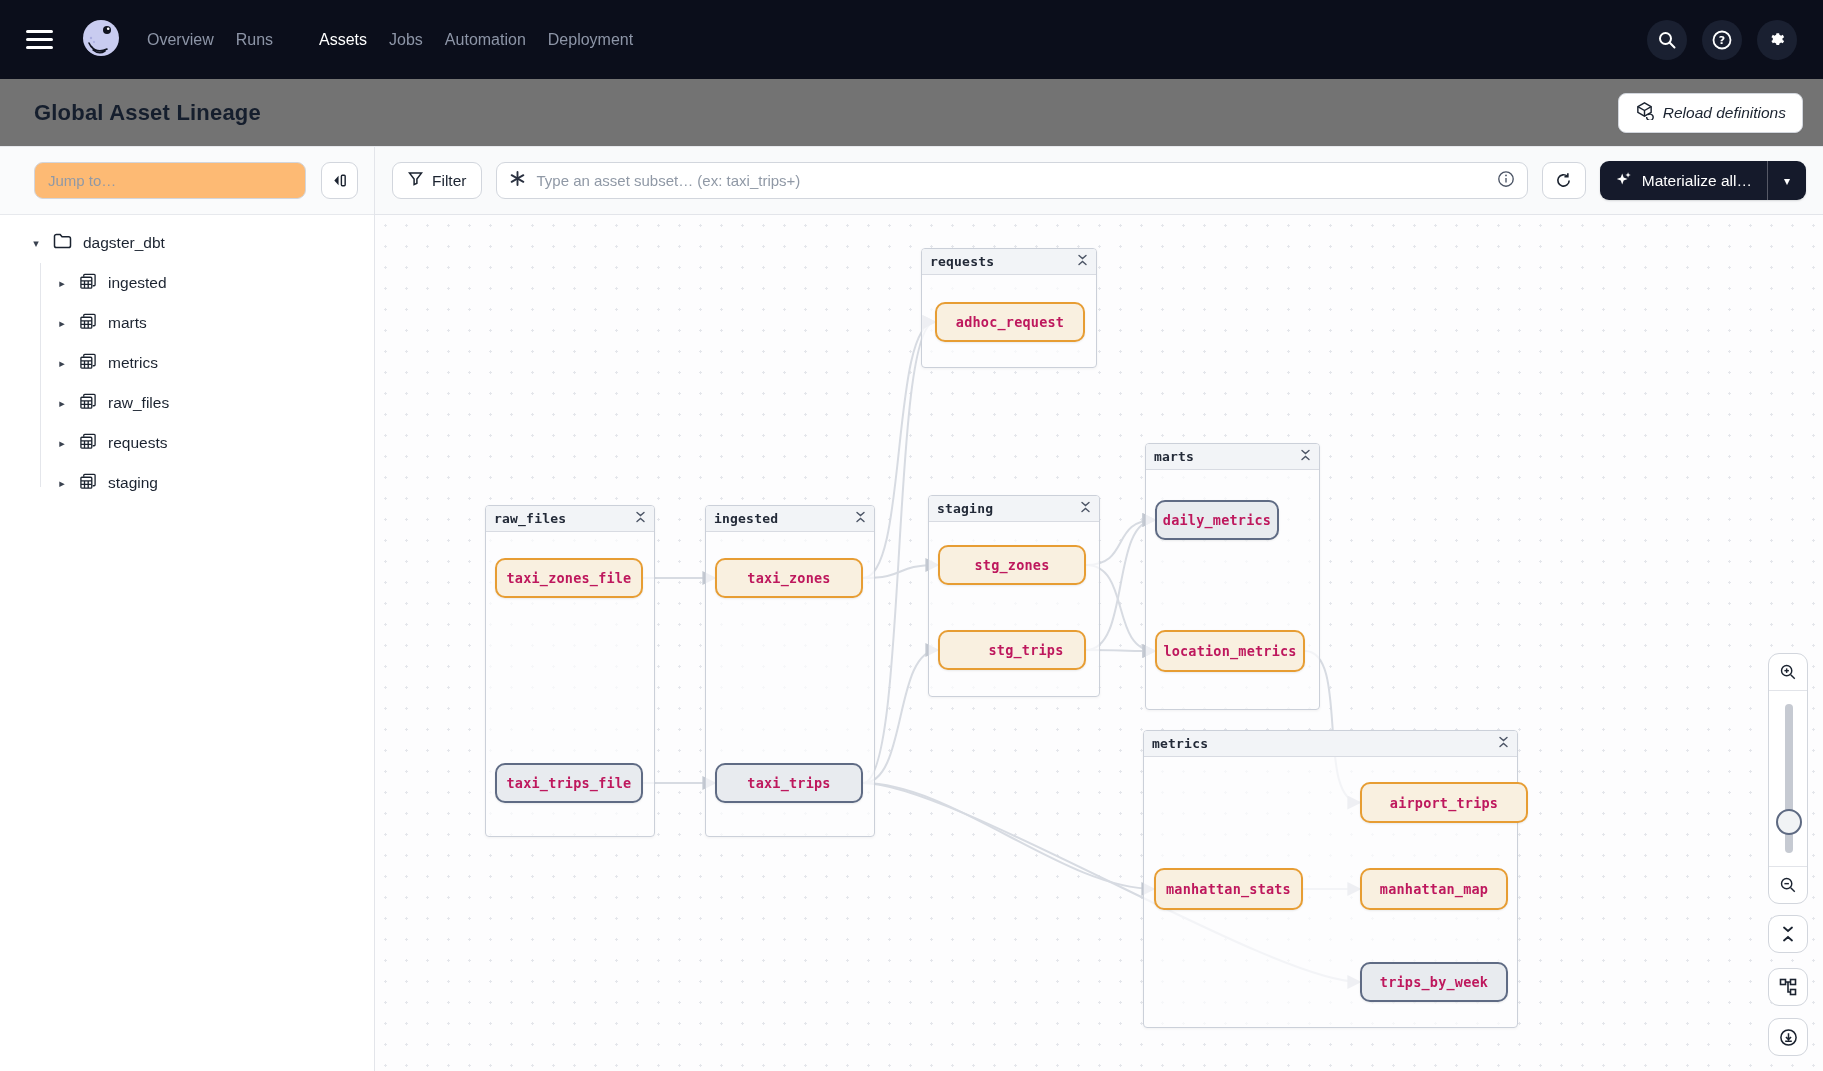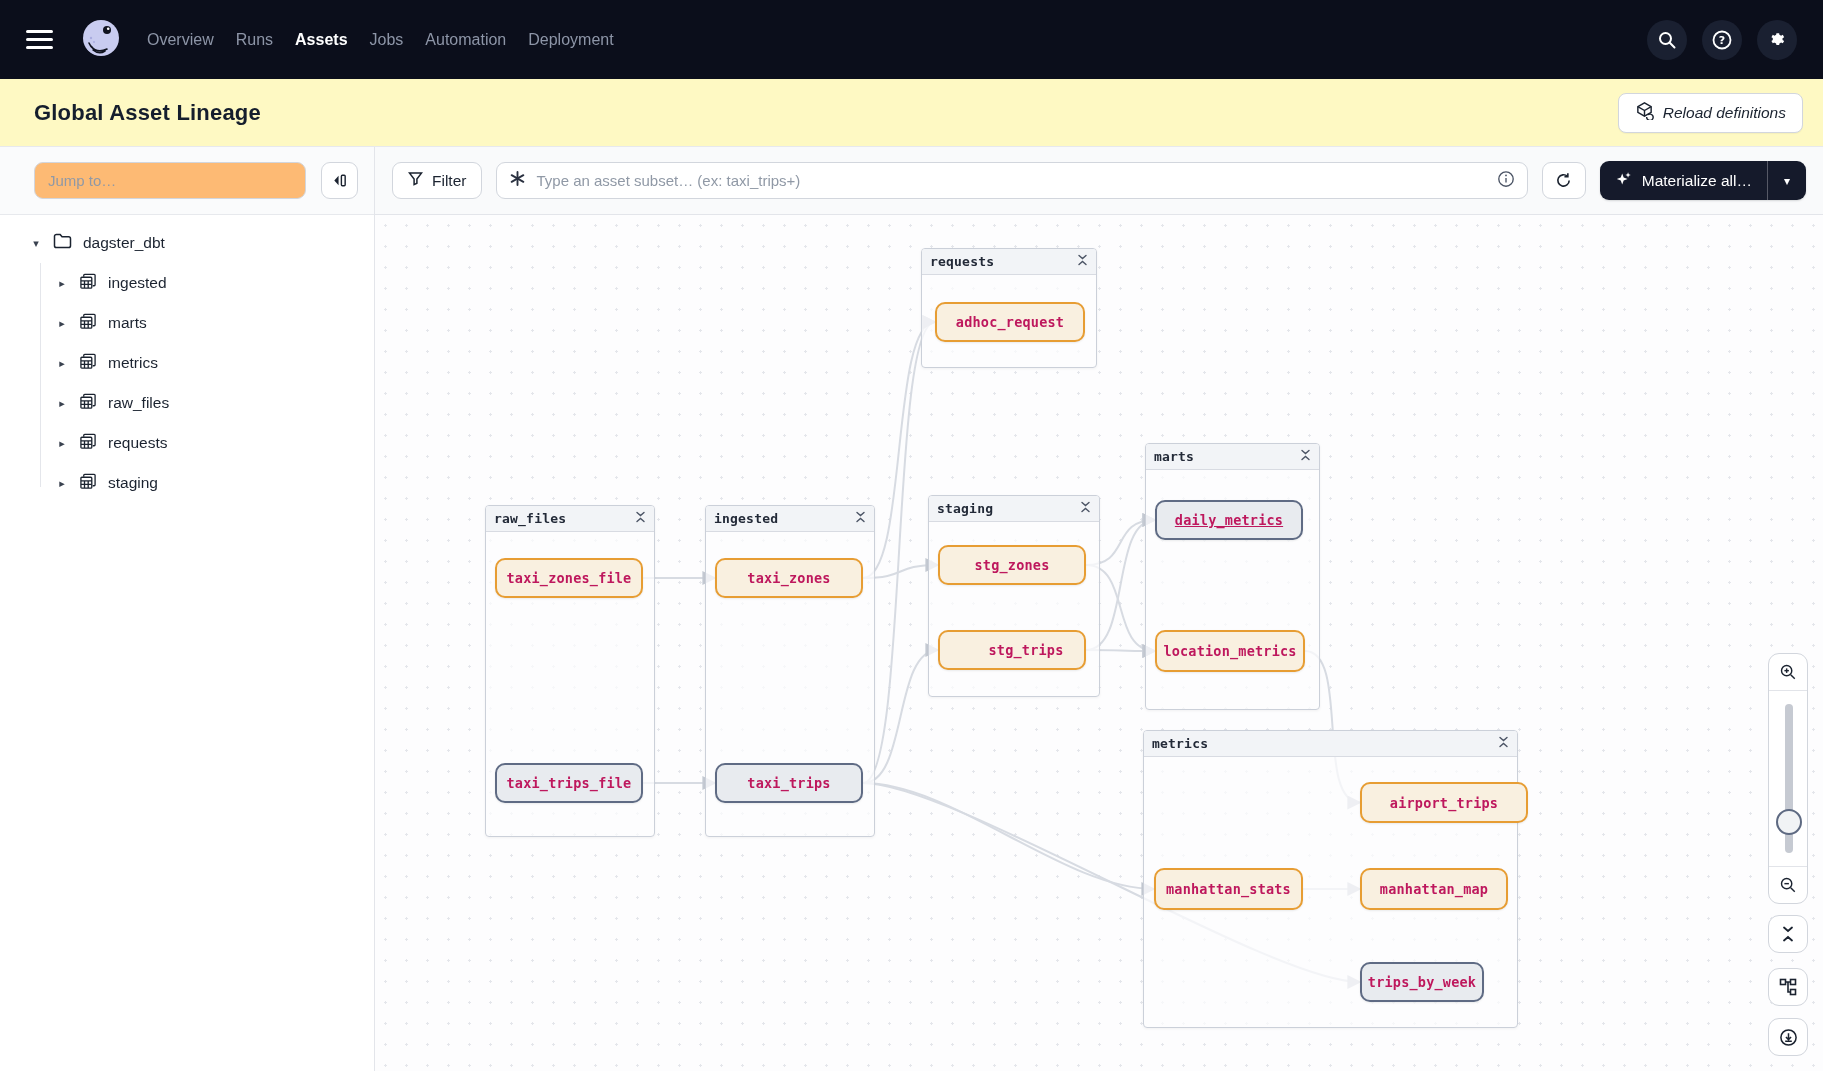--- a/index.html
+++ b/index.html
@@ -7,27 +7,27 @@
     font-family:"Liberation Sans","DejaVu Sans",sans-serif; background:#fff; }
 
   
   .navbar{position:absolute;top:0;left:0;right:0;height:79px;background:#0b0e1b;
     display:flex;align-items:center;padding:0 26px;}
   .hamburger{width:27px;display:flex;flex-direction:column;gap:5px;cursor:pointer;}
   .hamburger span{height:3px;background:#fff;border-radius:1.5px;}
   .logo{width:48px;height:48px;margin:0 22px 0 24px;}
   .nav-items{display:flex;gap:22px;align-items:center;}
   .nav-item{font-size:16px;color:#8d95a7;font-weight:500;cursor:pointer;}
-  .nav-item.active{color:#ffffff;font-weight:700;}
+  .nav-item.active{color:#ffffff;font-weight:400;margin-left:24px;}
   .nav-right{margin-left:auto;display:flex;gap:15px;align-items:center;}
   .nav-icon-btn{width:40px;height:40px;border-radius:50%;background:#1a2031;display:flex;
     align-items:center;justify-content:center;cursor:pointer;}
 
   
-  .pagehead{position:absolute;top:79px;left:0;right:0;height:68px;background:#fef9c3;
+  .pagehead{position:absolute;top:79px;left:0;right:0;height:68px;background:#737373;
     border-bottom:1px solid #e7e9ed;display:flex;align-items:center;padding:0 20px 0 34px;}
   .page-title{font-size:22px;font-weight:700;color:#151e2d;letter-spacing:.2px;}
   .reload-btn{margin-left:auto;display:flex;align-items:center;gap:9px;background:#fff;
     border:1px solid #d2d6dd;border-radius:8px;height:40px;padding:0 16px;font-size:15.5px;
     color:#1b2330;cursor:pointer;box-shadow:0 1px 1px rgba(16,22,26,.04);font-style:italic;}
 
   
   .sidebar{position:absolute;top:147px;left:0;bottom:0;width:375px;background:#fff;
     border-right:1px solid #e3e5ea;}
   .sidebar-top{height:68px;display:flex;align-items:center;gap:15px;
@@ -348,35 +348,35 @@
     <div class="asset-node orange" style="left: 563px; top: 415px; width: 148px; height: 40px; padding-left: 28px;">stg_trips</div>
     <div class="group-panel" style="left: 770px; top: 228px; width: 175px; height: 267px;">
       <div class="group-header">
         <span>marts</span>
         <span><svg width="11" height="12" viewBox="0 0 11 12" fill="none" stroke="#4a5364" stroke-width="1.4" stroke-linecap="round">
             <path d="M2 1.5 L5.5 4.5 L9 1.5"></path>
             <path d="M2 10.5 L5.5 7.5 L9 10.5"></path>
           </svg></span>
       </div>
     </div>
-    <div class="asset-node gray" style="left: 780px; top: 285px; width: 148px; height: 40px; text-decoration: underline;">daily_metrics</div>
+    <div class="asset-node gray" style="left: 780px; top: 285px; width: 124px; height: 40px;">daily_metrics</div>
     <div class="asset-node orange" style="left: 780px; top: 415px; width: 150px; height: 42px;">location_metrics</div>
     <div class="group-panel" style="left: 768px; top: 515px; width: 375px; height: 298px;">
       <div class="group-header">
         <span>metrics</span>
         <span><svg width="11" height="12" viewBox="0 0 11 12" fill="none" stroke="#4a5364" stroke-width="1.4" stroke-linecap="round">
             <path d="M2 1.5 L5.5 4.5 L9 1.5"></path>
             <path d="M2 10.5 L5.5 7.5 L9 10.5"></path>
           </svg></span>
       </div>
     </div>
     <div class="asset-node orange" style="left: 985px; top: 567px; width: 168px; height: 41px;">airport_trips</div>
     <div class="asset-node orange" style="left: 779px; top: 653px; width: 149px; height: 42px;">manhattan_stats</div>
     <div class="asset-node orange" style="left: 985px; top: 653px; width: 148px; height: 42px;">manhattan_map</div>
-    <div class="asset-node gray" style="left: 985px; top: 747px; width: 124px; height: 40px;">trips_by_week</div>
+    <div class="asset-node gray" style="left: 985px; top: 747px; width: 148px; height: 40px;">trips_by_week</div>
   </div>
 
 <div class="zoom-pill">
   <div class="zoom-btn">
     <svg width="18" height="18" viewBox="0 0 20 20" fill="none" stroke="#1b2330" stroke-width="1.6">
         <circle cx="8.5" cy="8.5" r="5.7"></circle>
         <line x1="13" y1="13" x2="17.5" y2="17.5"></line>
         <line x1="6" y1="8.5" x2="11" y2="8.5"></line>
         <line x1="8.5" y1="6" x2="8.5" y2="11"></line>
       </svg>

